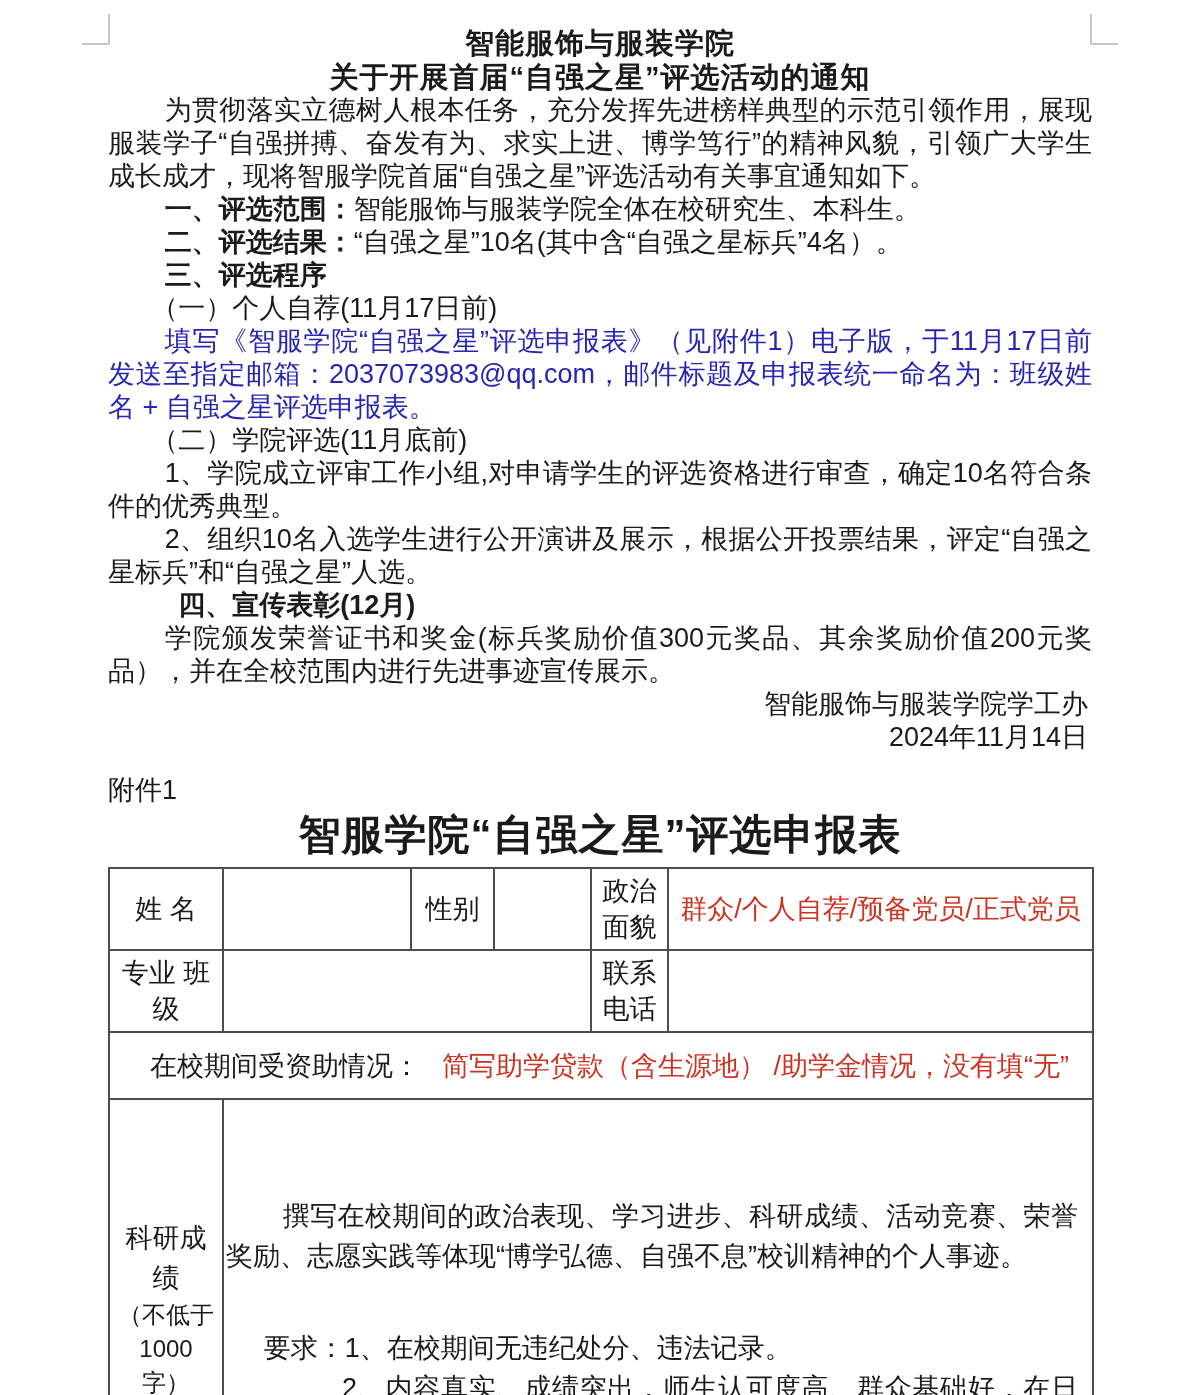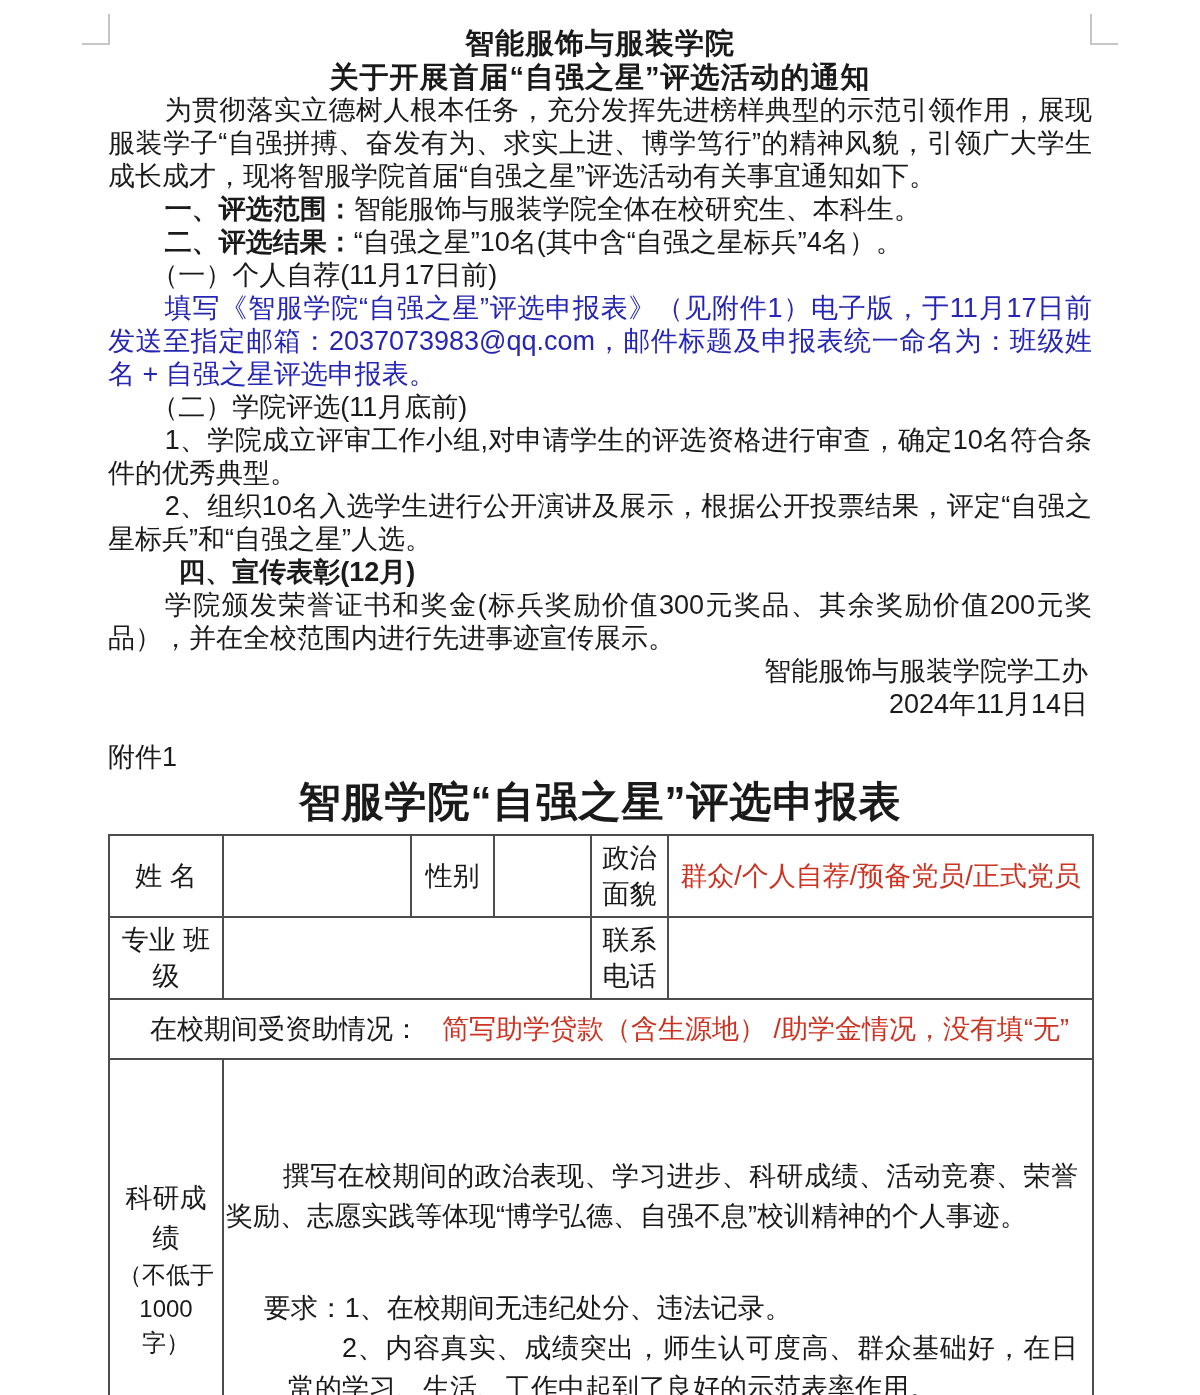--- a/index.html
+++ b/index.html
@@ -69,20 +69,21 @@
 
     <div class="doc-title">智能服饰与服装学院</div>
     <div class="doc-title">关于开展首届“自强之星”评选活动的通知</div>
 
     <p class="body-line indent2">为贯彻落实立德树人根本任务，充分发挥先进榜样典型的示范引领作用，展现服装学子“自强拼搏、奋发有为、求实上进、博学笃行”的精神风貌，引领广大学生成长成才，现将智服学院首届“自强之星”评选活动有关事宜通知如下。</p>
 
     <p class="body-line indent2"><span class="bold">一、评选范围：</span><span>智能服饰与服装学院全体在校研究生、本科生。</span></p>
 
     <p class="body-line indent2"><span class="bold">二、评选结果：</span><span>“自强之星”10名(其中含“自强之星标兵”4名）。</span></p>
 
+    <p class="body-line indent2 bold">三、评选程序</p>
 
     <p class="body-line indent16">（一）个人自荐(11月17日前)</p>
 
     <p class="body-line indent2 blue">填写《智服学院“自强之星”评选申报表》（见附件1）电子版，于11月17日前发送至指定邮箱：2037073983@qq.com，邮件标题及申报表统一命名为：班级姓名 + 自强之星评选申报表。</p>
 
     <p class="body-line indent16">（二）学院评选(11月底前)</p>
 
     <p class="body-line indent2">1、学院成立评审工作小组,对申请学生的评选资格进行审查，确定10名符合条件的优秀典型。</p>
 
     <p class="body-line indent2">2、组织10名入选学生进行公开演讲及展示，根据公开投票结果，评定“自强之星标兵”和“自强之星”人选。</p>
@@ -115,21 +116,21 @@
         <td></td>
         <td class="label-cell">政治面貌</td>
         <td class="hint-cell red">群众/个人自荐/预备党员/正式党员</td>
       </tr>
       <tr style="height:64px">
         <td class="label-cell">专业  班级</td>
         <td colspan="3"></td>
         <td class="label-cell">联系电话</td>
         <td></td>
       </tr>
-      <tr style="height:60px">
+      <tr style="height:67px">
         <td colspan="6" class="funding-cell">
           <span>在校期间受资助情况：</span><span class="red funding-hint">简写助学贷款（含生源地） /助学金情况，没有填“无”</span>
         </td>
       </tr>
       <tr style="height:420px">
         <td class="deeds-label">
           <div>科研成绩</div>
           <div class="deeds-note">（不低于1000字）</div>
         </td>
         <td colspan="5" class="deeds-content">

